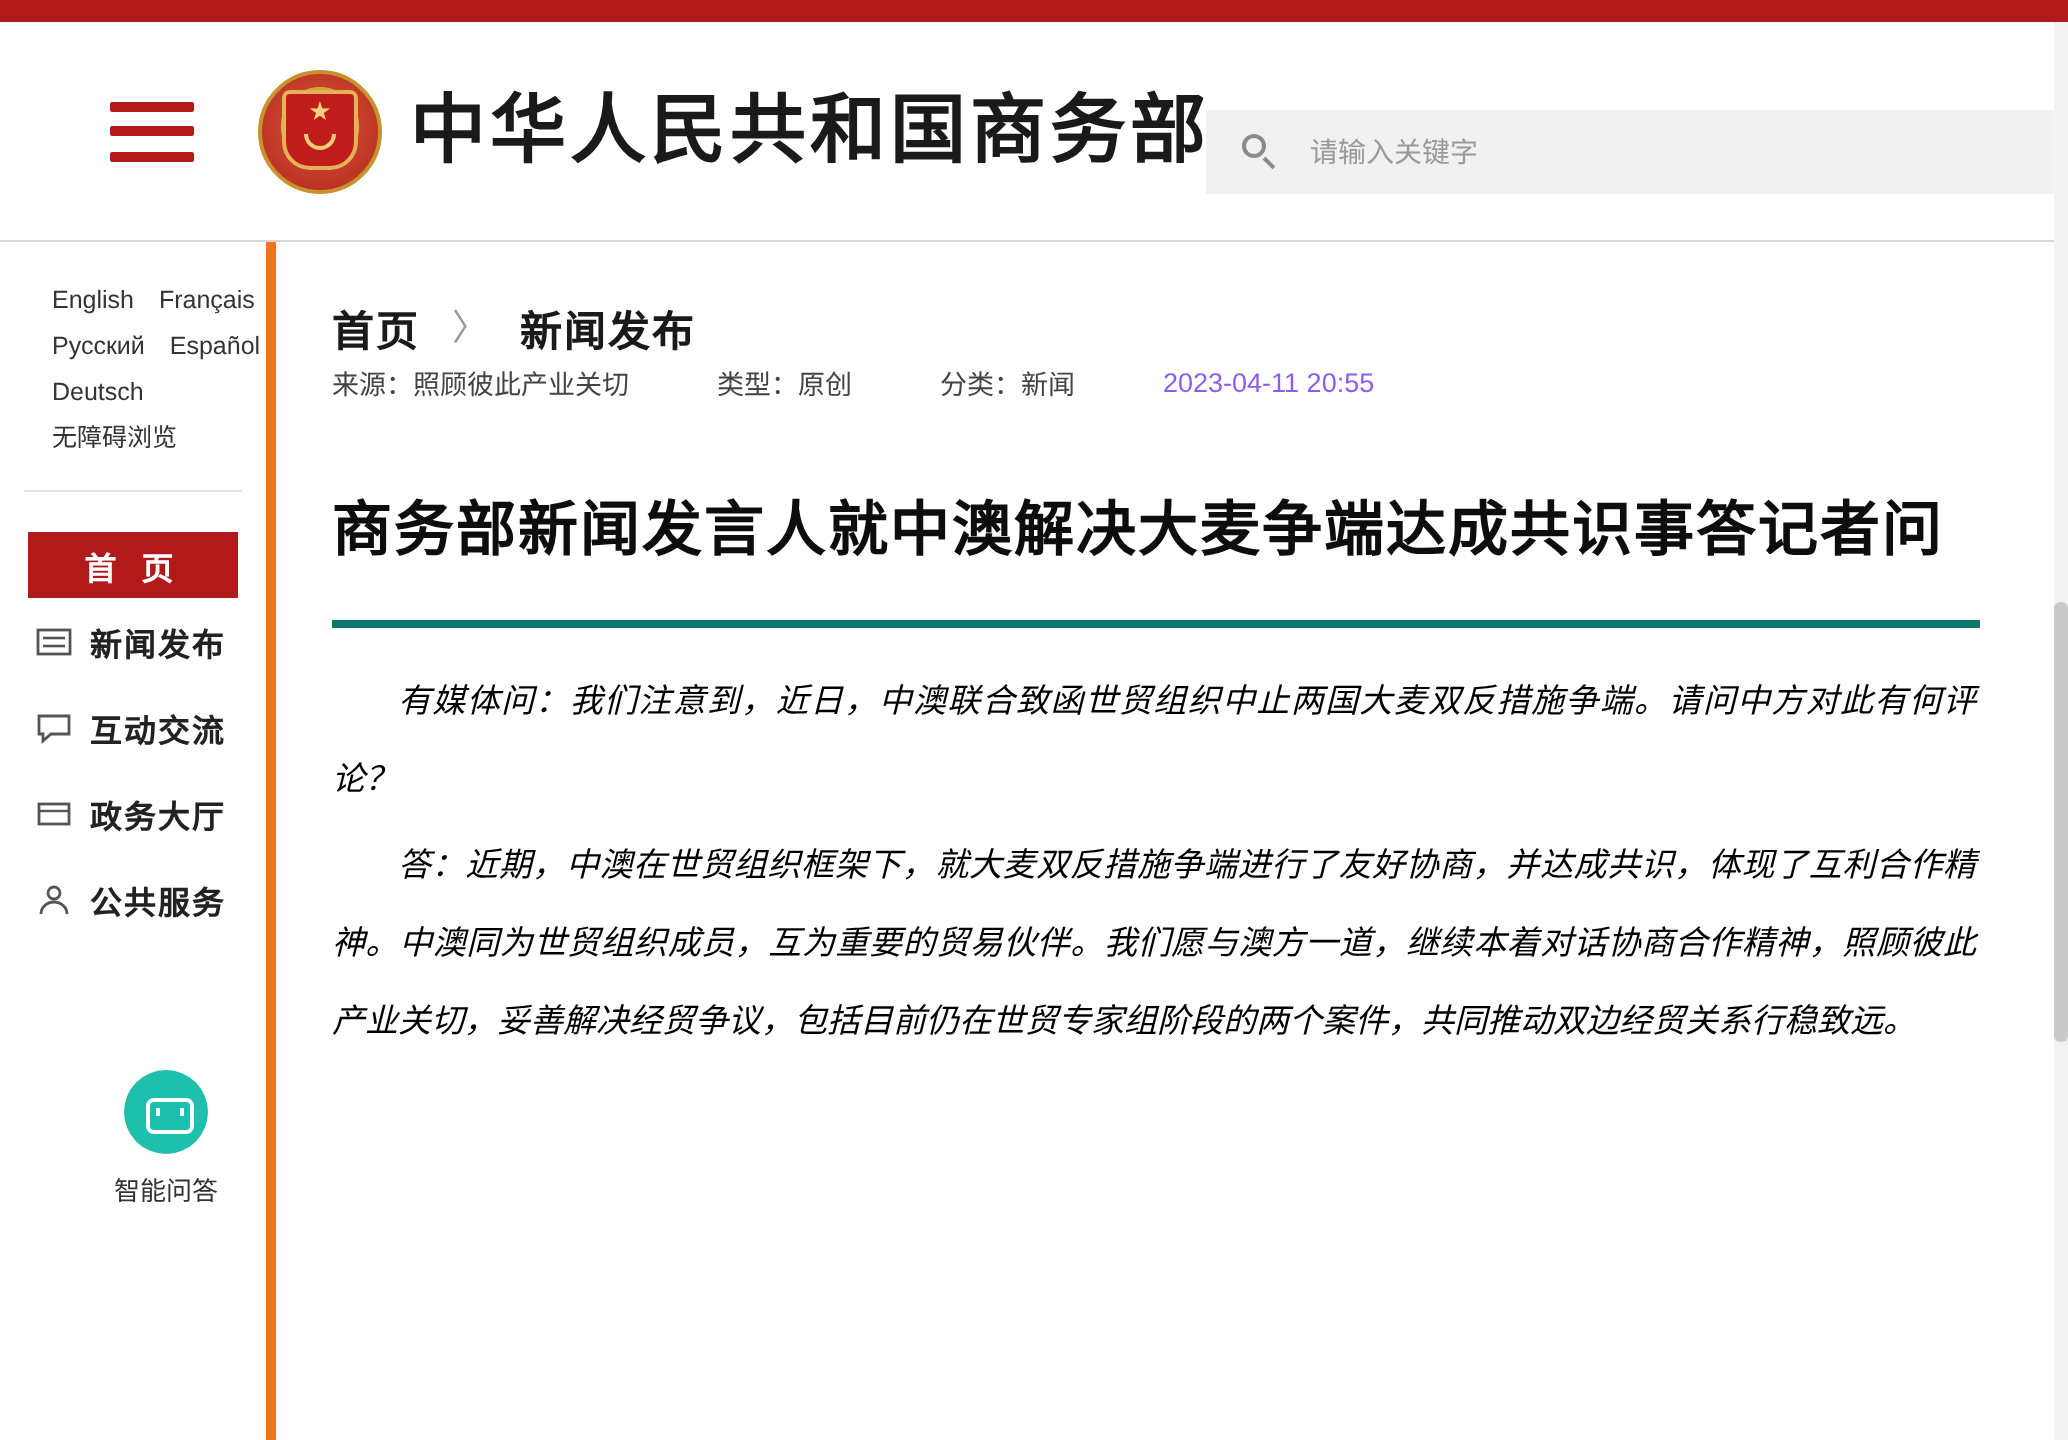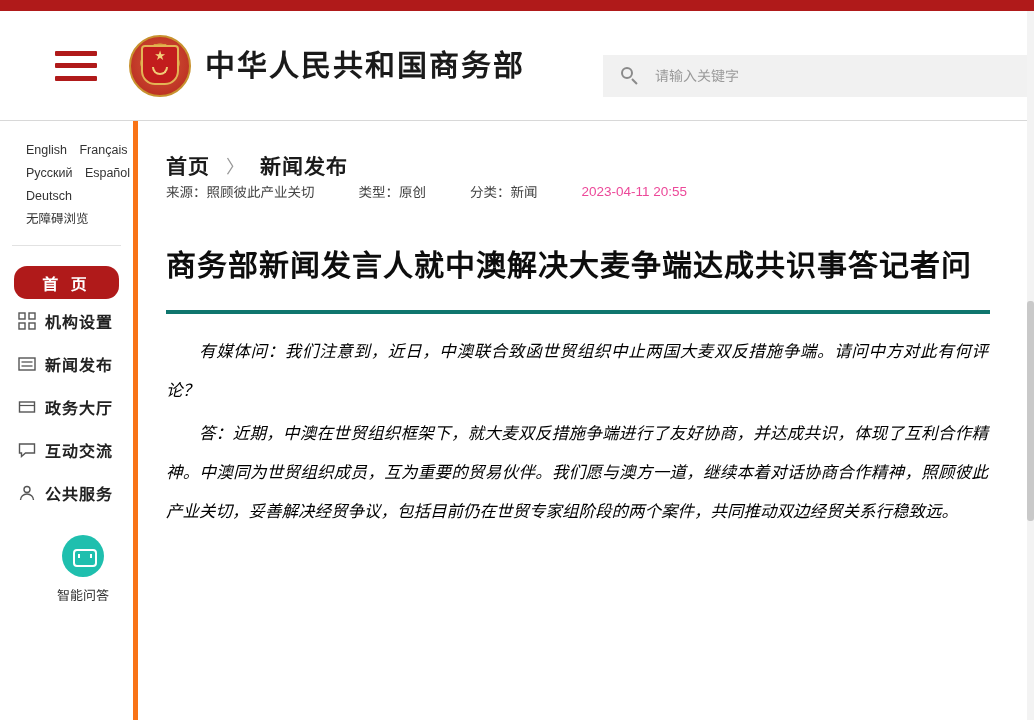--- a/index.html
+++ b/index.html
@@ -84,21 +84,21 @@
     border: 2px solid #f0cd77;
     border-radius: 0 0 8px 8px;
     border-top: none;
   }
   .titles {
     display: flex;
     flex-direction: column;
     justify-content: center;
   }
   .title-cn {
-    font-size: 30px;
+    font-size: 38px;
     font-weight: bold;
     letter-spacing: 2px;
     color: #1a1a1a;
     line-height: 38px;
     white-space: nowrap;
   }
   .title-en {
     font-size: 10px;
     letter-spacing: 0.4px;
     color: #555;
@@ -186,21 +186,20 @@
     height: 33px;
     background: #b01a1a;
     color: #ffffff;
     font-size: 16px;
     font-weight: bold;
     letter-spacing: 4px;
     display: flex;
     align-items: center;
     justify-content: center;
     cursor: pointer;
-    border-radius: 13px;
   }
   .nav-item {
     display: flex;
     align-items: center;
     height: 43px;
     padding-left: 18px;
     cursor: pointer;
   }
   .nav-item .nav-icon {
     width: 18px; height: 18px;
@@ -252,21 +251,21 @@
 
   
   .main {
     flex: 1 1 auto;
     padding: 0 44px 0 28px;
     position: relative;
     overflow: hidden;
   }
   .breadcrumb {
     display: flex;
-    align-items: center;
+    align-items: flex-start;
     padding-top: 28px;
     height: 60px;
   }
   .breadcrumb .bc-item {
     font-size: 21px;
     font-weight: bold;
     color: #1a1a1a;
     cursor: pointer;
     letter-spacing: 1px;
   }
@@ -276,21 +275,21 @@
     color: #999;
   }
   .meta-row {
     display: flex;
     align-items: center;
     font-size: 13.5px;
     color: #444;
     padding-bottom: 22px;
   }
   .meta-row .meta-item { margin-right: 44px; white-space: nowrap; }
-  .meta-row .meta-item.date { margin-right: 0; color: #ec4899; }
+  .meta-row .meta-item.date { margin-right: 0; color: #8b5cf6; }
   .article-title {
     font-size: 30px;
     font-weight: bold;
     color: #0d0d0d;
     line-height: 45px;
     letter-spacing: 1px;
     padding-bottom: 22px;
     border-bottom: 4px solid #0f766e;
     margin-bottom: 0;
   }
@@ -380,61 +379,50 @@
         </div>
         <div class="lang-row">
           <span>无障碍浏览</span>
         </div>
       </div>
 
       <div class="lang-sep"></div>
 
       <div class="nav-home">首 页</div>
 
-      <div class="nav-item">
-        <span class="nav-icon">
-          <svg width="18" height="18" viewBox="0 0 18 18">
-            <rect x="1" y="1" width="6" height="6" fill="none" stroke="#555" stroke-width="1.4"></rect>
-            <rect x="11" y="1" width="6" height="6" fill="none" stroke="#555" stroke-width="1.4"></rect>
-            <rect x="1" y="11" width="6" height="6" fill="none" stroke="#555" stroke-width="1.4"></rect>
-            <rect x="11" y="11" width="6" height="6" fill="none" stroke="#555" stroke-width="1.4"></rect>
-          </svg>
-        </span>
-        <span class="nav-label">机构设置</span>
-      </div>
 
       <div class="nav-item">
         <span class="nav-icon">
           <svg width="18" height="18" viewBox="0 0 18 18">
             <rect x="1" y="3" width="16" height="12" fill="none" stroke="#555" stroke-width="1.4"></rect>
             <line x1="3.5" y1="7" x2="14.5" y2="7" stroke="#555" stroke-width="1.3"></line>
             <line x1="3.5" y1="11" x2="14.5" y2="11" stroke="#555" stroke-width="1.3"></line>
           </svg>
         </span>
         <span class="nav-label">新闻发布</span>
       </div>
 
 
       <div class="nav-item">
         <span class="nav-icon">
           <svg width="18" height="18" viewBox="0 0 18 18">
+            <path d="M1.5 3 h15 v9 h-9 l-4 3.5 v-3.5 h-2 z" fill="none" stroke="#555" stroke-width="1.4"></path>
+          </svg>
+        </span>
+        <span class="nav-label">互动交流</span>
+      </div>
+
+      <div class="nav-item">
+        <span class="nav-icon">
+          <svg width="18" height="18" viewBox="0 0 18 18">
             <rect x="1.5" y="4" width="15" height="10" fill="none" stroke="#555" stroke-width="1.4"></rect>
             <line x1="1.5" y1="7.5" x2="16.5" y2="7.5" stroke="#555" stroke-width="1.2"></line>
           </svg>
         </span>
         <span class="nav-label">政务大厅</span>
-      </div>
-
-      <div class="nav-item">
-        <span class="nav-icon">
-          <svg width="18" height="18" viewBox="0 0 18 18">
-            <path d="M1.5 3 h15 v9 h-9 l-4 3.5 v-3.5 h-2 z" fill="none" stroke="#555" stroke-width="1.4"></path>
-          </svg>
-        </span>
-        <span class="nav-label">互动交流</span>
       </div>
 
       <div class="nav-item">
         <span class="nav-icon">
           <svg width="18" height="18" viewBox="0 0 18 18">
             <circle cx="9" cy="5.5" r="3" fill="none" stroke="#555" stroke-width="1.4"></circle>
             <path d="M2.5 16 a6.5 6 0 0 1 13 0" fill="none" stroke="#555" stroke-width="1.4"></path>
           </svg>
         </span>
         <span class="nav-label">公共服务</span>

